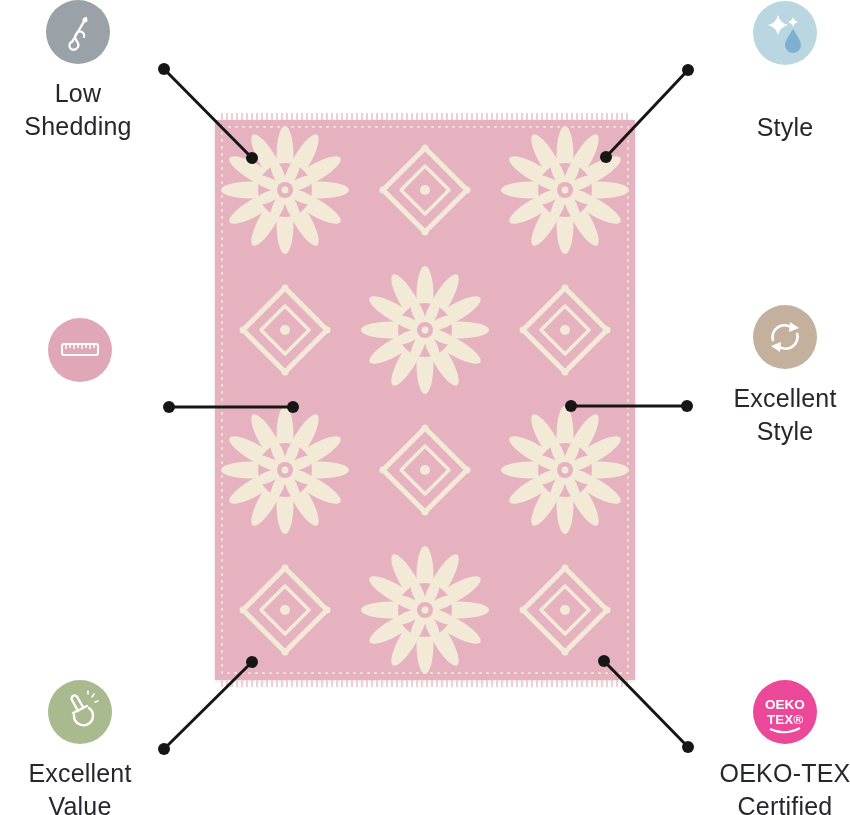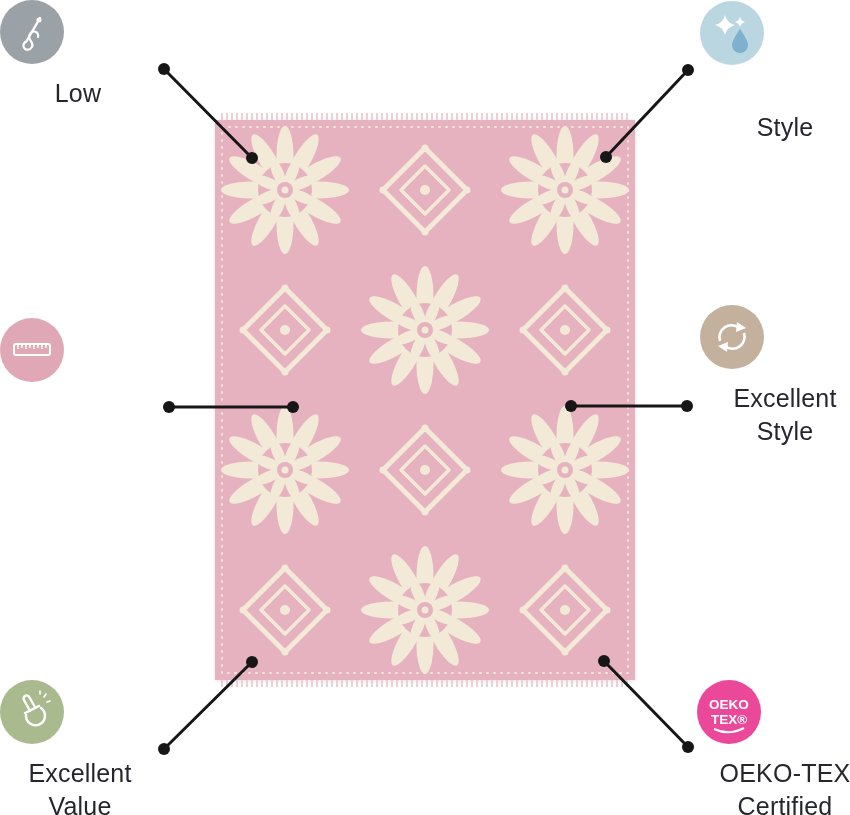--- a/index.html
+++ b/index.html
@@ -1,19 +1,19 @@
 <!DOCTYPE html>
 <html><head>
 <meta charset="utf-8">
 <style>
   html,body{margin:0;padding:0}
   body{background:#ffffff;font-family:"Liberation Sans",sans-serif;color:#26262e}
   .canvas{position:relative;width:850px;height:815px;background:#ffffff;overflow:hidden}
 
-  .callout{position:absolute;display:flex;flex-direction:column;text-align:center}
+  .callout{position:absolute;display:flex;flex-direction:column;align-items:center;text-align:center}
   .icon-circle{width:64px;height:64px;border-radius:50%;display:flex;align-items:center;justify-content:center;flex:0 0 auto}
   .label{font-size:25px;line-height:33px;margin-top:13px;letter-spacing:.2px;font-weight:400;white-space:nowrap}
 
   .rug{position:absolute;left:215px;top:120px;width:420px;height:560px;box-shadow:0 1px 4px rgba(0,0,0,.12)}
   .fringe{position:absolute;left:6px;right:6px;height:7px;
           background:repeating-linear-gradient(90deg,#ecd0d4 0 2px,rgba(0,0,0,0) 2px 5px)}
   .fringe.top{top:-7px}
   .fringe.bottom{bottom:-7px}
 
   .lines{position:absolute;left:0;top:0;pointer-events:none}
@@ -125,20 +125,21 @@
   <div class="callout" style="left:0;top:0;width:156px;">
     <div class="icon-circle" style="background:#9aa1a7">
       <svg width="40" height="40" viewBox="0 0 40 40">
         <path d="M28,6 L14,30" stroke="#fff" stroke-width="2.4" stroke-linecap="round" fill="none"></path>
         <circle cx="27" cy="8" r="1.8" fill="none" stroke="#fff" stroke-width="1.4"></circle>
         <path d="M13,30 c-5,6 3,11 7,5 c3,-5 -6,-7 -2,-13 c3,-5 9,-2 8,3" stroke="#fff" stroke-width="2.2" fill="none" stroke-linecap="round"></path>
       </svg>
     </div>
     <div class="label">
       <span>Low</span><br>
+      <span>Shedding</span>
     </div>
   </div>
 
   <div class="callout" style="left:700;top:1px;left:700px;width:170px;">
     <div class="icon-circle" style="background:#bad7e1">
       <svg width="44" height="44" viewBox="0 0 44 44">
         <path d="M15,4 Q17,12 25,14 Q17,16 15,24 Q13,16 5,14 Q13,12 15,4 Z" fill="#fff"></path>
         <path d="M30,6 Q31,10 35,11 Q31,12 30,16 Q29,12 25,11 Q29,10 30,6 Z" fill="#fff"></path>
         <path d="M30,18 C30,18 22,29 22,34 a8,8 0 0 0 16,0 C38,29 30,18 30,18 Z" fill="#7fb0cf"></path>
       </svg>

